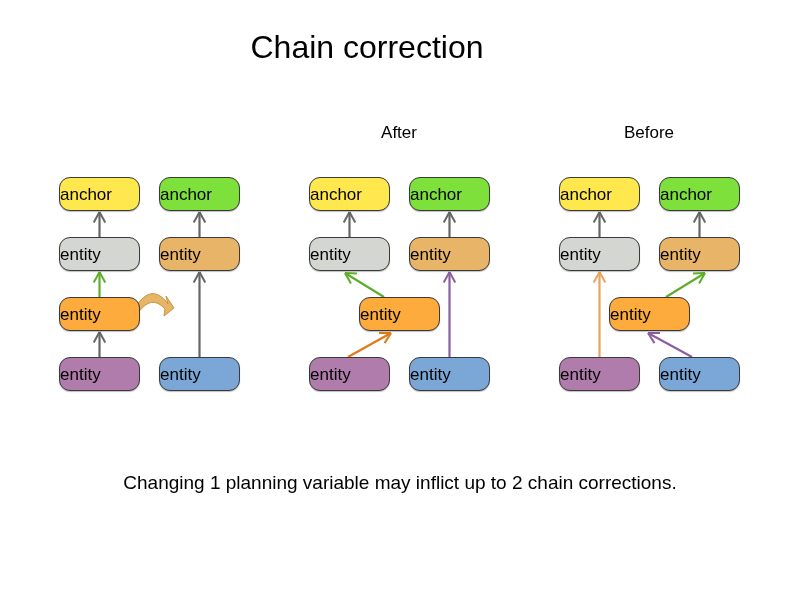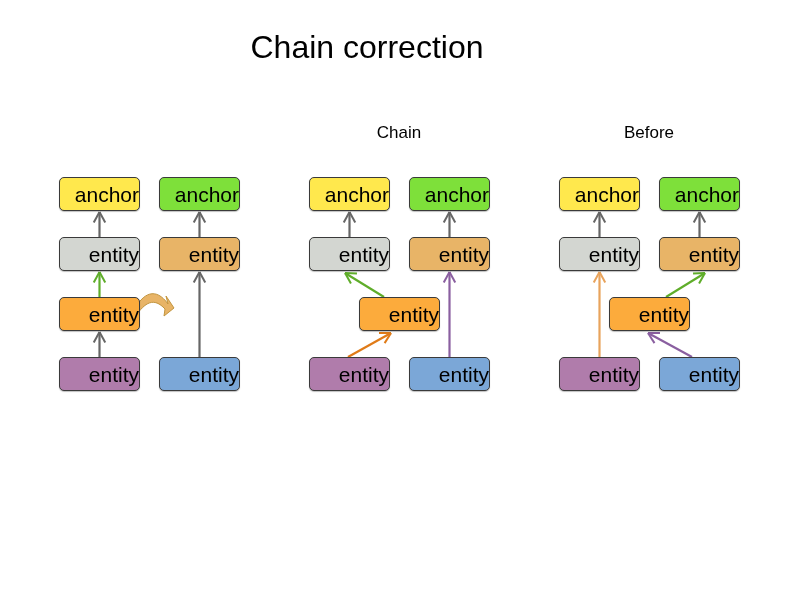--- a/index.html
+++ b/index.html
@@ -47,45 +47,46 @@
     width: 800px;
     text-align: center;
     font-size: 19px;
     color: #000;
     line-height: 26px;
   }
   .node {
     position: absolute;
     box-sizing: border-box;
     border: 1.4px solid #3a3a3a;
-    border-radius: 5px;
-    font-size: 21px;
+    border-radius: 11px;
+    font-size: 17px;
     line-height: 1;
     display: flex;
     align-items: center;
-    justify-content: flex-end;
+    justify-content: flex-start;
     color: #000;
     box-shadow: 0 1px 1px rgba(0,0,0,0.25);
   }
   svg.edges {
     position: absolute;
     left: 0; top: 0;
     width: 800px;
     height: 600px;
     overflow: visible;
     pointer-events: none;
   }
 </style>
 </head>
 <body>
 
 <div id="stage">
 
   <div class="title">Chain correction</div>
 
+  <div class="caption">Changing 1 planning variable may inflict up to 2 chain corrections.</div>
 
   <svg class="edges" id="edge-layer" viewBox="0 0 800 600">
       <g>
         <line x1="99.5" y1="237" x2="99.5" y2="212" stroke="#666666" stroke-width="2.2"></line>
         <g>
           <line x1="99.5" y1="212" x2="105.25310646325043" y2="222.53099074268448" stroke="#666666" stroke-width="2" stroke-linecap="butt"></line>
           <line x1="99.5" y1="212" x2="93.74689353674957" y2="222.53099074268448" stroke="#666666" stroke-width="2" stroke-linecap="butt"></line>
         </g>
       </g>
       <g>
@@ -250,17 +251,17 @@
         <span>entity</span>
       </div>
       <div class="node" style="left: 559px; top: 357px; width: 81px; height: 34px; background: rgb(176, 124, 171);">
         <span>entity</span>
       </div>
       <div class="node" style="left: 659px; top: 357px; width: 81px; height: 34px; background: rgb(123, 167, 215);">
         <span>entity</span>
       </div>
     </div>
   <div id="labels-layer">
-      <div class="phase-label" style="left: 339px; top: 122px; width: 120px;">Chain</div>
+      <div class="phase-label" style="left: 339px; top: 122px; width: 120px;">After</div>
       <div class="phase-label" style="left: 589px; top: 122px; width: 120px;">Before</div>
     </div>
 
 </div>
 
 </body></html>

